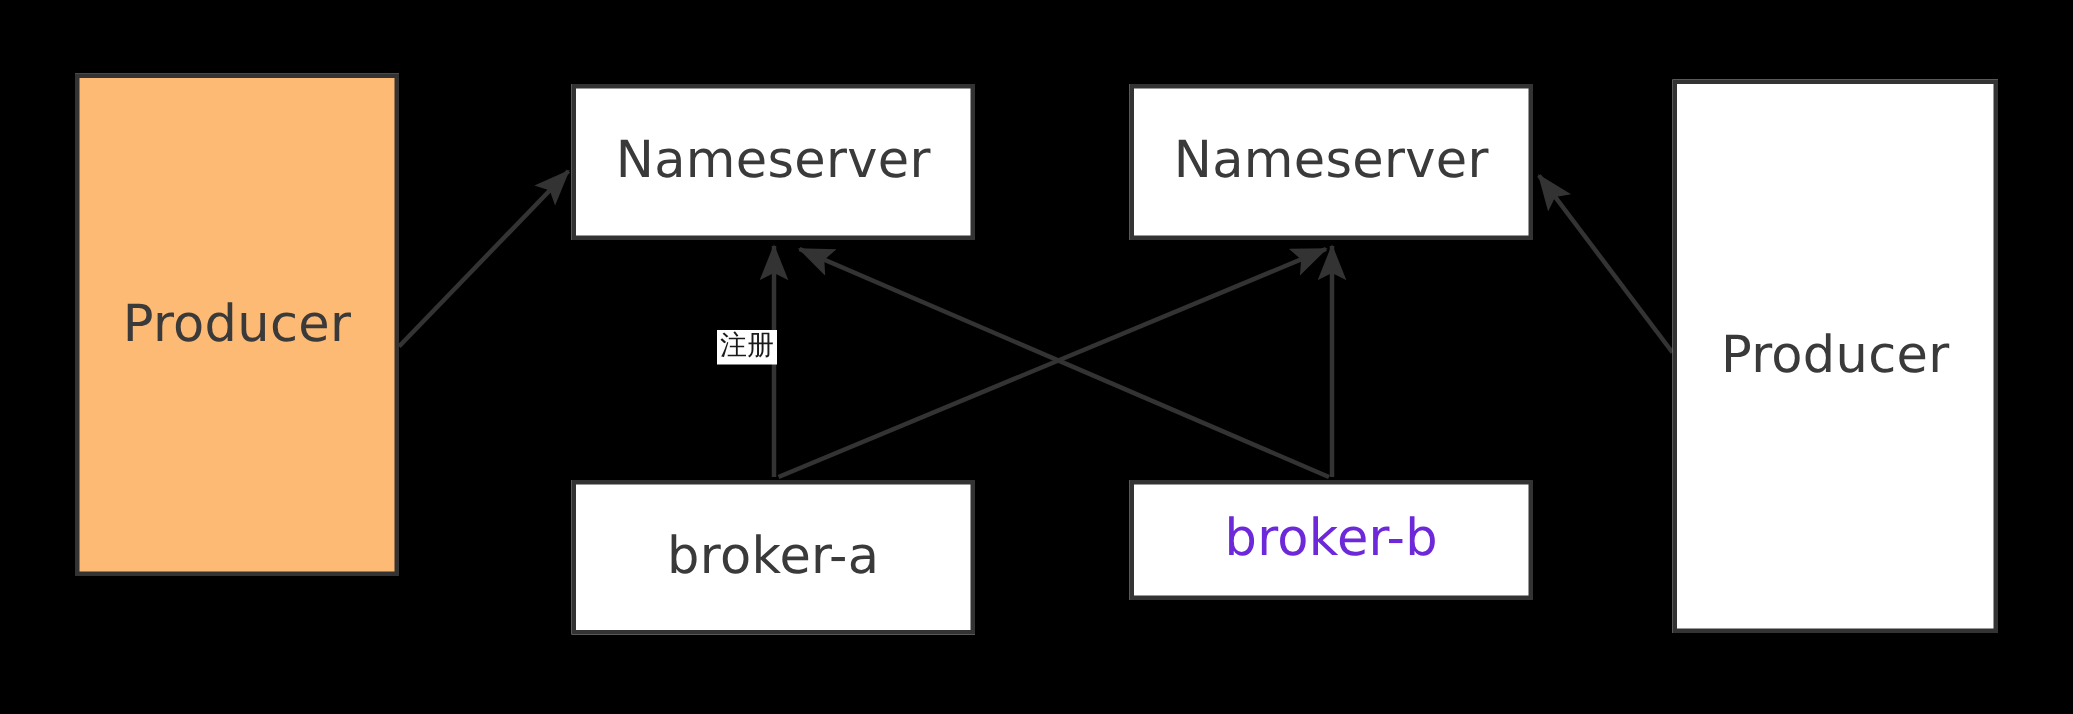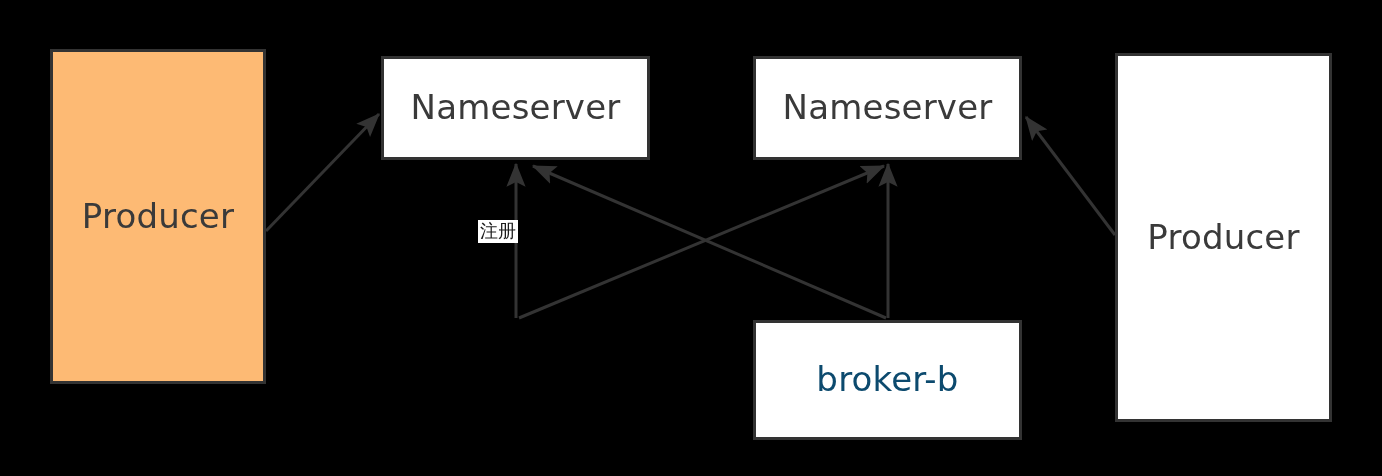--- a/index.html
+++ b/index.html
@@ -78,22 +78,25 @@
   </div>
 
   <div class="node" style="left: 381px; top: 56px; width: 269px; height: 104px; font-size: 34px; background: rgb(255, 255, 255); border-color: rgb(51, 51, 51); color: rgb(58, 58, 58);">
     <span class="node-label">Nameserver</span>
   </div>
 
   <div class="node" style="left: 753px; top: 56px; width: 269px; height: 104px; font-size: 34px; background: rgb(255, 255, 255); border-color: rgb(51, 51, 51); color: rgb(58, 58, 58);">
     <span class="node-label">Nameserver</span>
   </div>
 
+  <div class="node" style="left: 381px; top: 320px; width: 269px; height: 103px; font-size: 34px; background: rgb(255, 255, 255); border-color: rgb(51, 51, 51); color: rgb(58, 58, 58);">
+    <span class="node-label">broker-a</span>
+  </div>
 
-  <div class="node" style="left: 753px; top: 320px; width: 269px; height: 120px; font-size: 34px; background: rgb(255, 255, 255); border-color: rgb(51, 51, 51); color: #0c4a6e;">
+  <div class="node" style="left: 753px; top: 320px; width: 269px; height: 80px; font-size: 34px; background: rgb(255, 255, 255); border-color: rgb(51, 51, 51); color: #6d28d9;">
     <span class="node-label">broker-b</span>
   </div>
 
   <div class="node" style="left: 1115px; top: 53px; width: 217px; height: 369px; font-size: 34px; background: rgb(255, 255, 255); border-color: rgb(51, 51, 51); color: rgb(58, 58, 58);">
     <span class="node-label">Producer</span>
   </div>
 
   <div class="edge-label" style="left: 478px; top: 220px;">注册</div>
 
 </div>

